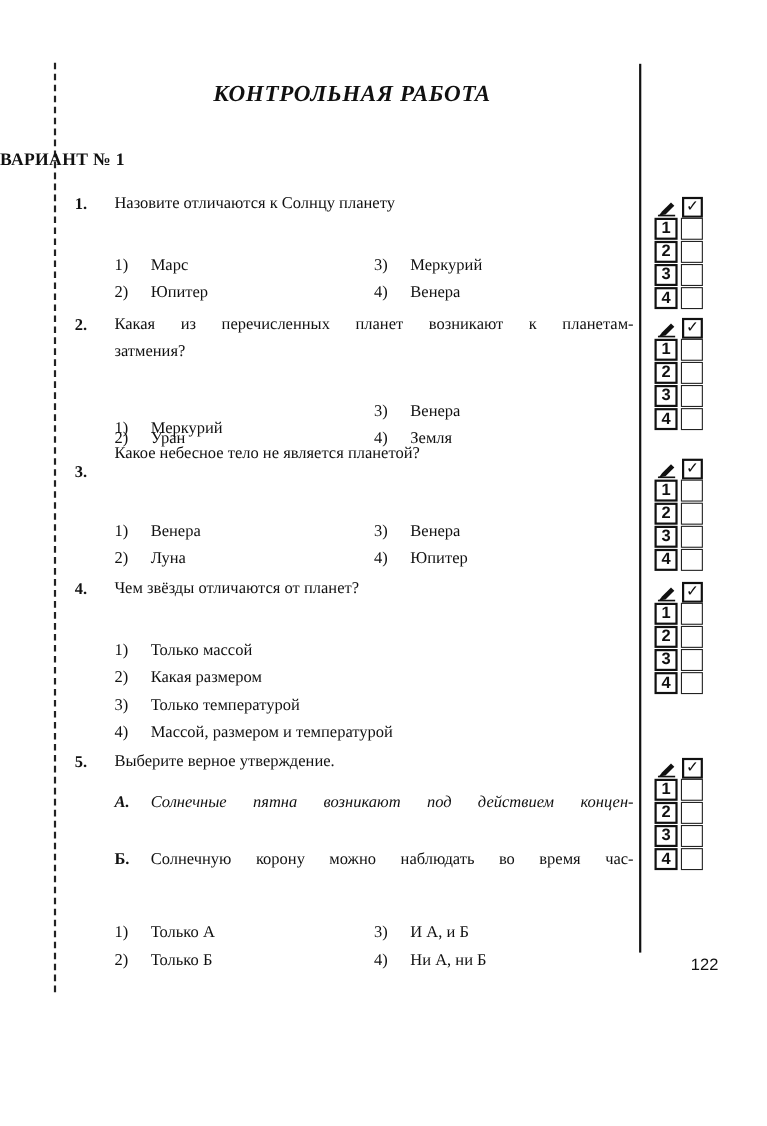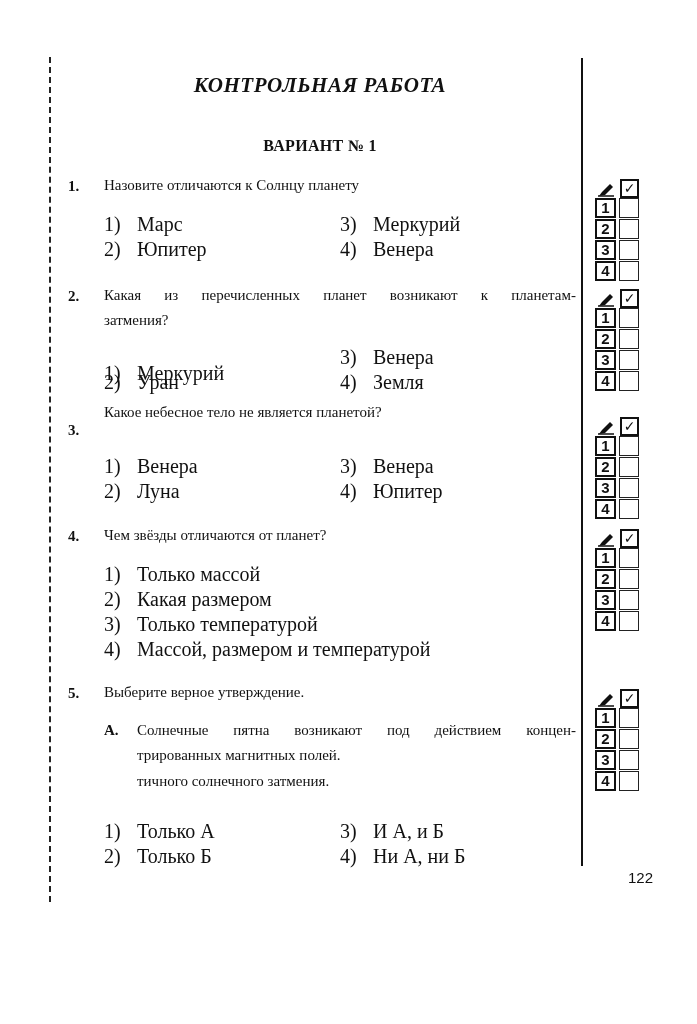--- a/index.html
+++ b/index.html
@@ -11,26 +11,26 @@
   .cut-line {
     left: 49px; top: 57px; width: 0; height: 845px;
     border-left: 2px dashed #222; 
   }
   .margin-line { left: 581px; top: 58px; width: 2px; height: 808px; background: #111; }
   .title {
     left: 0; width: 640px; top: 73px; text-align: center;
     font-size: 21px; font-weight: bold; font-style: italic; letter-spacing: 0.6px;
   }
   .variant {
-    left: 0; width: 640px; top: 137px; text-align: center;
+    left: 0; width: 640px; top: 137px; text-align: left;
     font-size: 16px; font-weight: bold; letter-spacing: 0.3px;
   }
   .qnum { font-size: 15px; font-weight: bold; left: 68px; }
   .qtext { font-size: 15px; left: 104px; width: 472px; line-height: 25px; text-align: justify; }
-  .opt { font-size: 20px; white-space: nowrap; }
+  .opt { font-size: 15px; white-space: nowrap; margin-top: 20px; }
   .opt .n { display: inline-block; width: 33px; }
   .stmt { font-size: 15px; left: 104px; width: 472px; line-height: 25px; }
   .stmt .l { font-weight: bold; display: inline-block; width: 33px; }
   .stmt .t { display: inline; }
   .stmt .cont { padding-left: 33px; }
   .pagenum { left: 628px; top: 869px; font-family: "Liberation Sans", sans-serif; font-size: 15px; }
 
   .ans-block { left: 595px; width: 48px; }
   .ans-head { height: 19px; position: relative; }
   .pen-icon { position: absolute; left: 3px; top: 4px; width: 16px; height: 14px; }
@@ -93,25 +93,24 @@
   <div class="abs opt" style="left:104px; top:563px"><span class="n">1)</span><span>Только массой</span></div>
   <div class="abs opt" style="left:104px; top:588px"><span class="n">2)</span><span>Какая размером</span></div>
   <div class="abs opt" style="left:104px; top:613px"><span class="n">3)</span><span>Только температурой</span></div>
   <div class="abs opt" style="left:104px; top:638px"><span class="n">4)</span><span>Массой, размером и температурой</span></div>
 </div>
 
 <div>
   <div class="abs qnum" style="top:685px">5.</div>
   <div class="abs qtext" style="top:680px">Выберите верное утверждение.</div>
   <div class="abs stmt" style="top:718px">
-    <div style="text-align: justify; text-align-last: justify;"><span class="l">А.</span><span class="t">Солнечные пятна возникают под действием концен-</span></div>
-    <div class="cont">трированных магнитных полей.</div>
+    <div style="text-align: justify; text-align-last: justify; font-style: italic;"><span class="l">А.</span><span class="t">Солнечные пятна возникают под действием концен-</span></div>
   </div>
   <div class="abs stmt" style="top:769px">
-    <div class="cont">тичного солнечного затмения.</div>
+    <div style="text-align: justify; text-align-last: justify;"><span class="l">Б.</span><span class="t">Солнечную корону можно наблюдать во время час-</span></div>
   </div>
   <div class="abs opt" style="left:104px; top:820px"><span class="n">1)</span><span>Только А</span></div>
   <div class="abs opt" style="left:104px; top:845px"><span class="n">2)</span><span>Только Б</span></div>
   <div class="abs opt" style="left:340px; top:820px"><span class="n">3)</span><span>И А, и Б</span></div>
   <div class="abs opt" style="left:340px; top:845px"><span class="n">4)</span><span>Ни А, ни Б</span></div>
 </div>
 
 <div class="abs ans-block" style="top:179px">
   <div class="ans-head">
     <svg class="pen-icon" viewBox="0 0 16 14">

